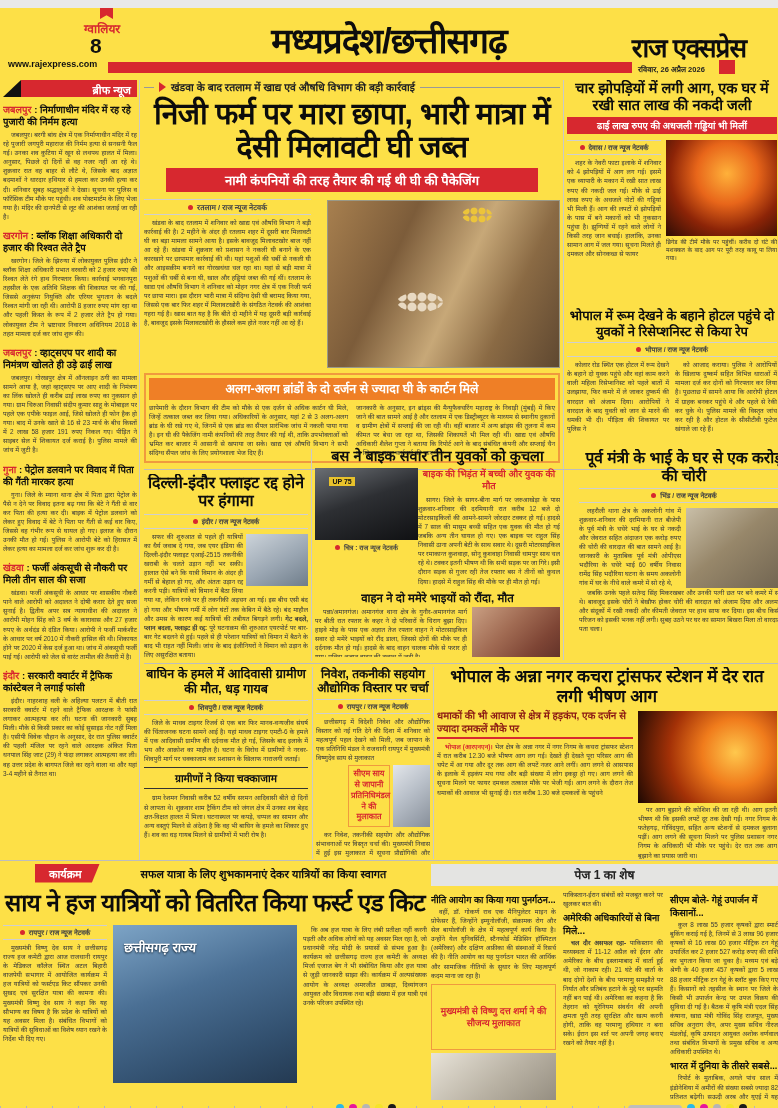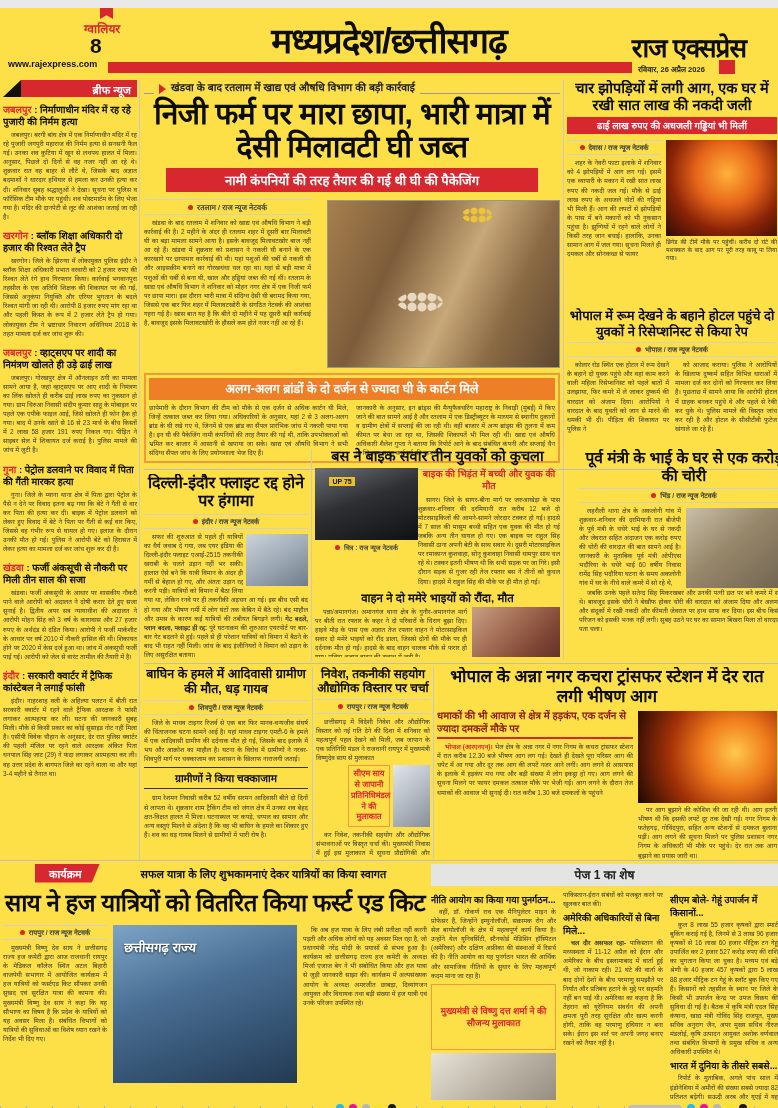--- a/index.html
+++ b/index.html
@@ -34,21 +34,21 @@
   .hdr-sq { position:absolute; left:719px; top:52px; width:16px; height:14px; background:#d7282f; }
   
   #sidebar { position:absolute; left:3px; top:72px; width:134px; height:780px; overflow:hidden; }
   .brief-hdr { display:flex; height:17px; margin-bottom:7px; }
   .brief-wedge { width:18px; background:#111; clip-path:polygon(0 100%,100% 0,100% 100%); }
   .brief-bar { flex:1; background:#d7282f; color:#fff; font-size:11px; font-weight:bold;
                text-align:right; padding:2px 6px 0 0; }
   .bn-item { margin-bottom:9px; }
   .bn-item h3 { font-size:9.6px; line-height:1.25; color:#0f0f0f; margin-bottom:2px; }
   
-  .kicker { display:flex; align-items:flex-end; gap:5px; font-size:10.5px; font-weight:bold; color:#222; }
+  .kicker { display:flex; align-items:center; gap:5px; font-size:10.5px; font-weight:bold; color:#222; }
   .kicker .tri { width:0; height:0; border-left:7px solid #d7282f; border-top:5px solid transparent; border-bottom:5px solid transparent; }
   .kicker .rule { flex:1; height:1px; background:#999; }
   .lead-hl { font-size:30px; line-height:1.1; font-weight:800; text-align:center; color:#0c0c0c; margin:3px 0 5px; letter-spacing:-0.5px; }
   .lead-strap { font-size:13px; padding:3px 0; margin:0 22px 4px; }
   .obox { border:2px solid #f09a3e; margin-top:5px; padding:3px; }
   .obox-title { background:#ef7f26; color:#fff; font-size:12.5px; font-weight:bold; text-align:center; padding:2px 0 3px; margin-bottom:3px; }
   .obox-cols { display:flex; gap:8px; }
   .obox-cols .b { flex:1; text-indent:0; }
   .subhead-red { color:#d7282f; font-weight:bold; font-size:9.5px; text-align:center; line-height:1.3; margin-bottom:2px; }
   .mini-hl { font-size:11.5px; font-weight:bold; text-align:center; color:#111; margin:4px 0 2px; }

